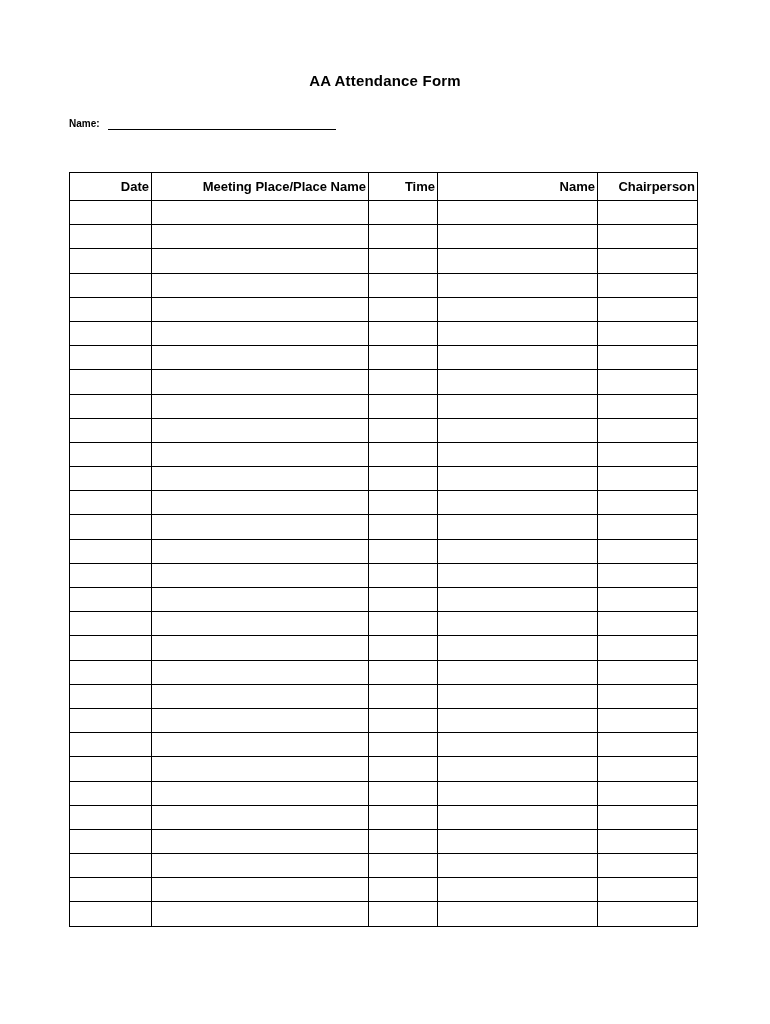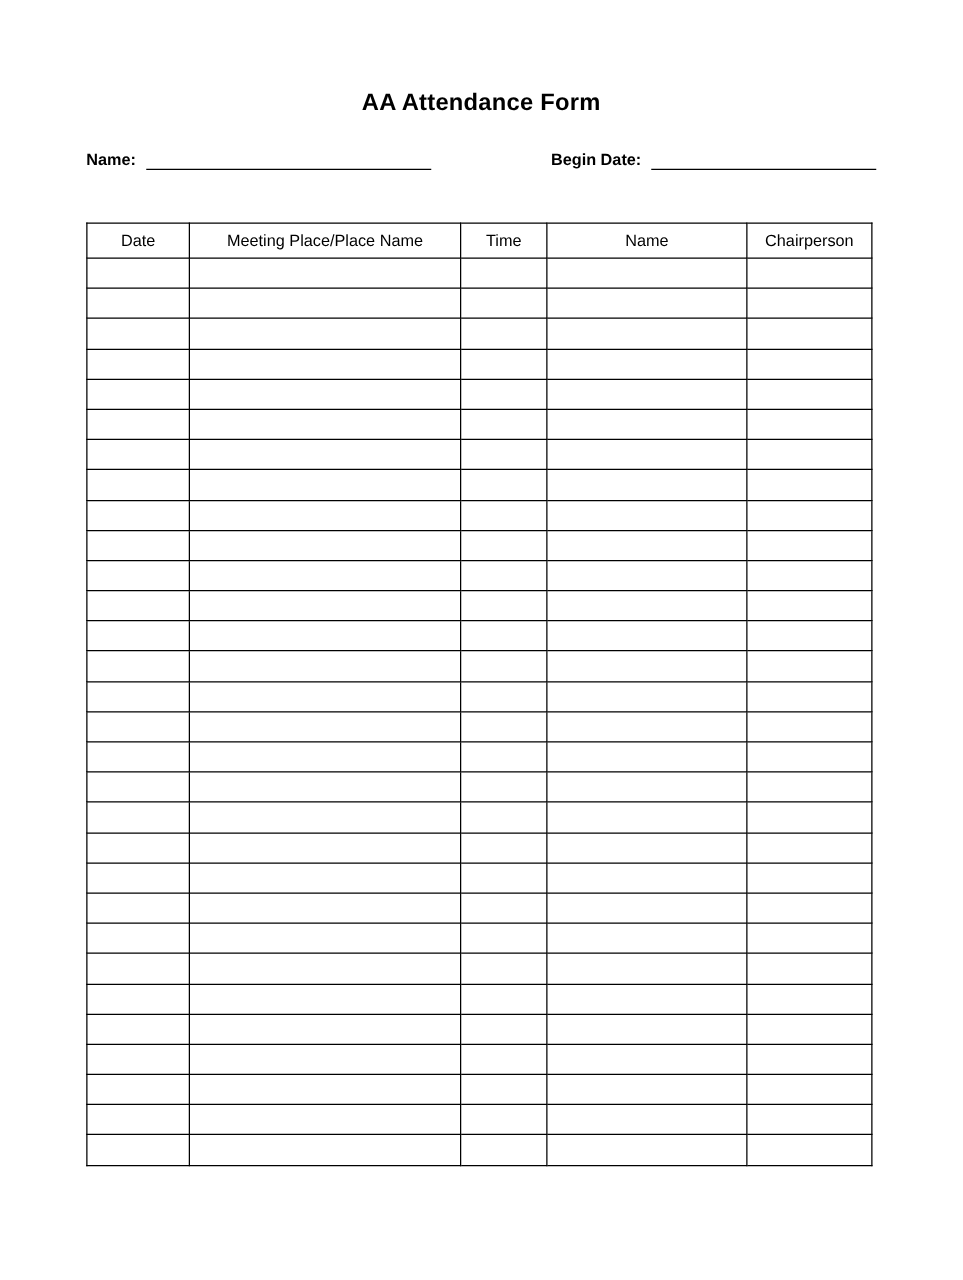--- a/index.html
+++ b/index.html
@@ -17,32 +17,32 @@
   }
   .page {
     width: 770px;
     height: 1024px;
     box-sizing: border-box;
     padding: 0;
     position: relative;
   }
   .doc-title {
     text-align: center;
-    font-size: 19px;
+    font-size: 15px;
     font-weight: bold;
     margin-top: 72px;
     letter-spacing: 0.2px;
   }
   .meta-row {
     margin-top: 26px;
     padding-left: 69px;
     padding-right: 69px;
     display: flex;
     align-items: flex-end;
-    font-size: 13px;
+    font-size: 10px;
     font-weight: bold;
   }
   .meta-field {
     display: flex;
     align-items: flex-end;
   }
   .meta-field.name-field {
     width: 330px;
   }
   .meta-label {
@@ -71,22 +71,22 @@
     table-layout: fixed;
   }
   table.attendance th,
   table.attendance td {
     border: 1.1px solid #000;
     padding: 0;
     height: 23.2px;
     font-size: 13px;
   }
   table.attendance th {
-    font-weight: normal;
-    text-align: center;
+    font-weight: bold;
+    text-align: right;
     height: 25px;
     padding: 1px 2px;
   }
   col.c-date { width: 82px; }
   col.c-place { width: 217px; }
   col.c-time { width: 69px; }
   col.c-topic { width: 160px; }
   col.c-chair { width: 100px; }
 </style>
 </head>
@@ -95,24 +95,20 @@
 <div class="page">
 
   <div class="doc-title">AA Attendance Form</div>
 
   <div class="meta-row">
     <div class="meta-field name-field">
       <span class="meta-label">Name:</span>
       <span class="meta-line"></span>
     </div>
     <div class="spacer"></div>
-    <div class="meta-field date-field">
-      <span class="meta-label">Begin Date:</span>
-      <span class="meta-line"></span>
-    </div>
   </div>
 
   <table class="attendance">
     <colgroup>
       <col class="c-date">
       <col class="c-place">
       <col class="c-time">
       <col class="c-topic">
       <col class="c-chair">
     </colgroup>

